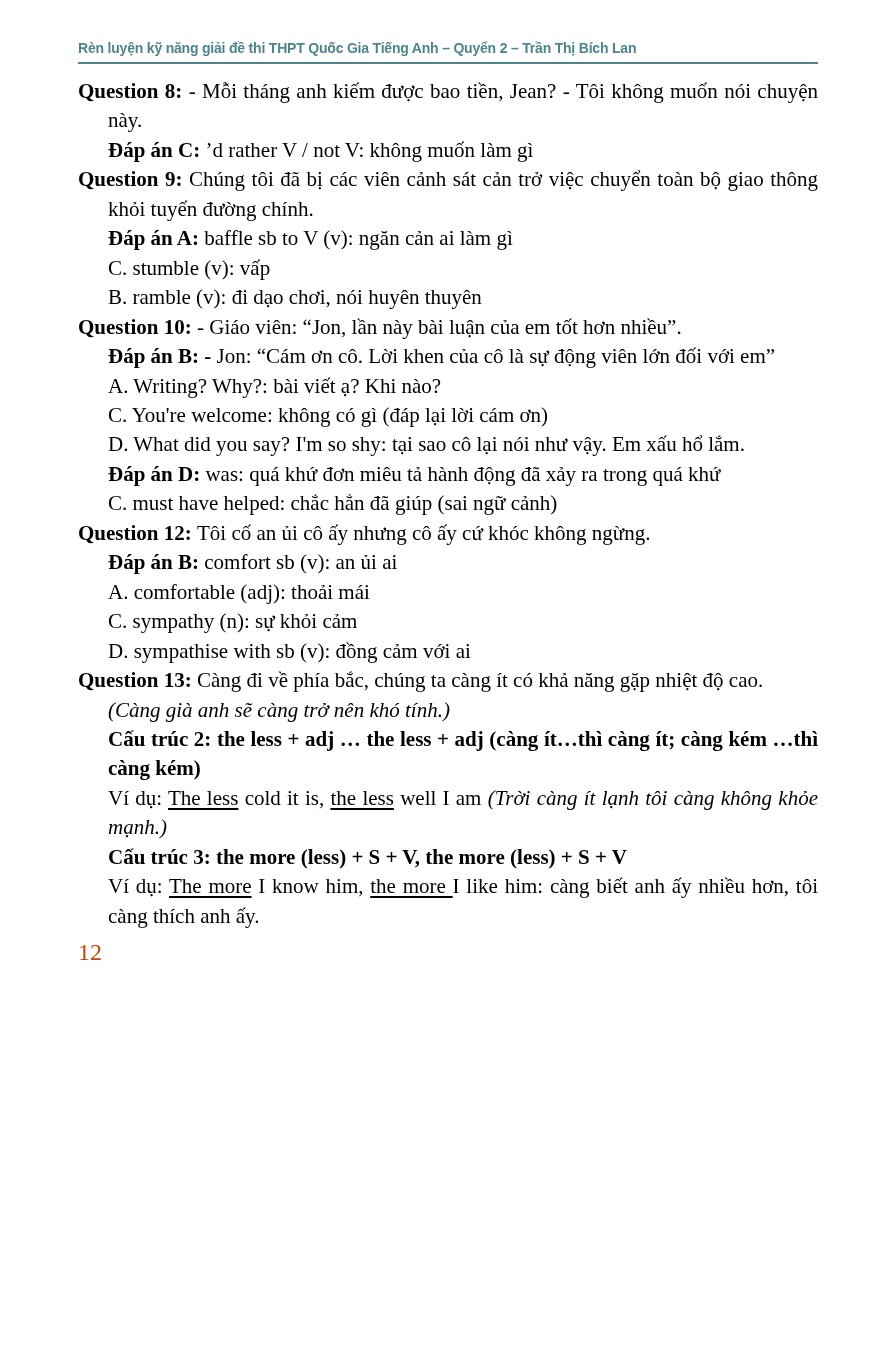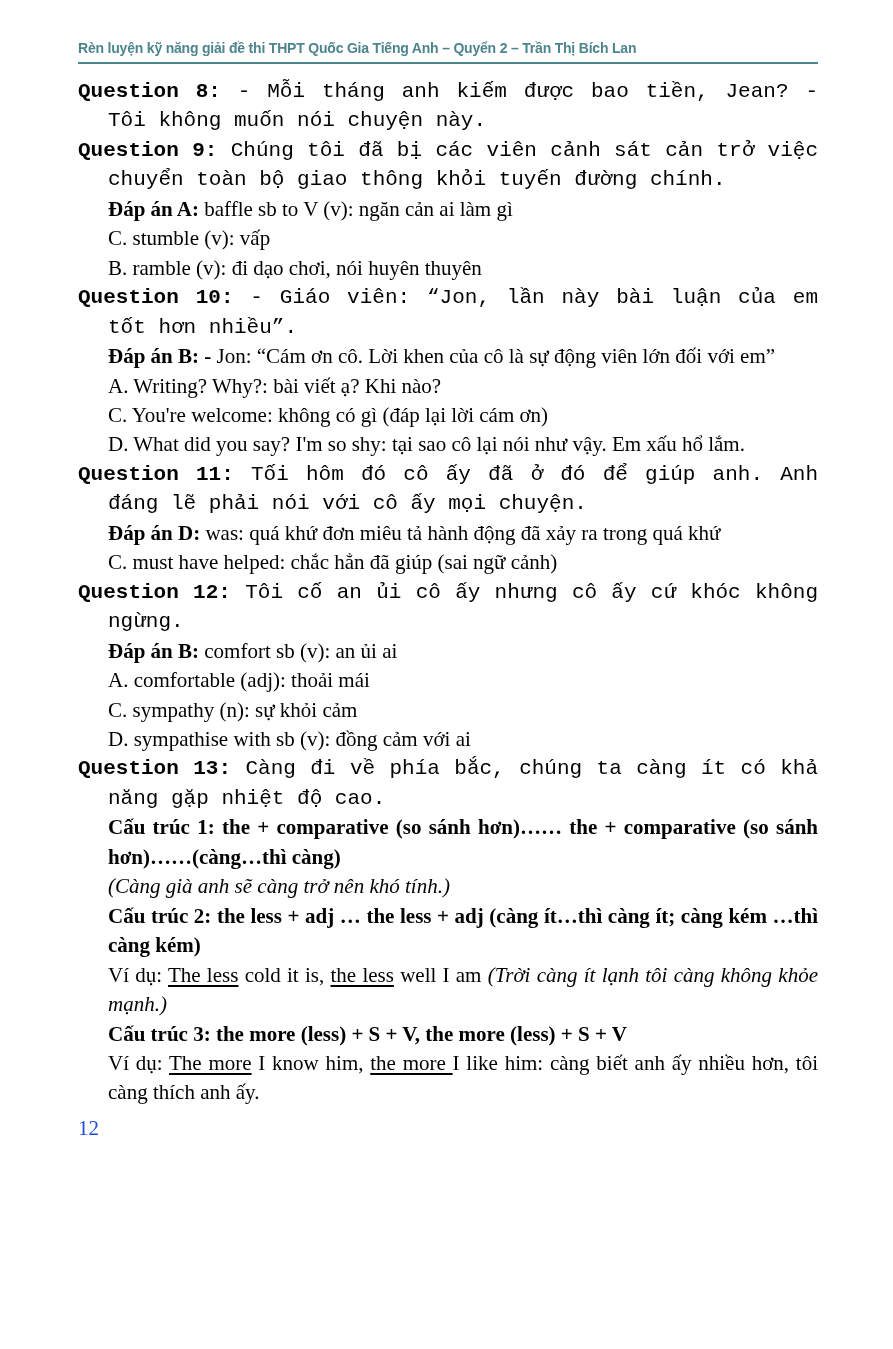--- a/index.html
+++ b/index.html
@@ -27,61 +27,60 @@
   }
   main.content { margin-top: 13px; }
   .para {
     font-family: "Liberation Serif", serif;
     font-size: 21px;
     line-height: 29.45px;
     text-align: justify;
     color: #010101;
     margin: 0;
   }
-  .para.question { padding-left: 30px; text-indent: -30px; font-family: Liberation Mono, monospace; }
+  .para.question { padding-left: 30px; text-indent: -30px; }
   .para.sub { margin-left: 30px; }
   .seg-b { font-weight: 700; }
   .seg-i { font-style: italic; }
   .seg-u { text-decoration: underline; text-underline-offset: 3px; }
   footer.page-footer { margin-top: 8px; }
   .page-number {
     font-family: "Liberation Serif", serif;
-    font-size: 21px;
-    color: #1d4ed8;
+    font-size: 24px;
+    color: #c2410c;
   }
 </style>
 </head>
 <body>
 
 <div class="page">
   <header class="page-header">
     <div class="header-title">Rèn luyện kỹ năng giải đề thi THPT Quốc Gia Tiếng Anh – Quyển 2 – Trần Thị Bích Lan</div>
   </header>
 
   <main class="content">
       <div class="para question"><span class="seg-b">Question 8: </span><span>- Mỗi tháng anh kiếm được bao tiền, Jean? - Tôi không muốn nói chuyện này.</span></div>
+      <div class="para sub"><span class="seg-b">Đáp án C: </span><span>’d rather V / not V: không muốn làm gì</span></div>
       <div class="para question"><span class="seg-b">Question 9: </span><span>Chúng tôi đã bị các viên cảnh sát cản trở việc chuyển toàn bộ giao thông khỏi tuyến đường chính.</span></div>
       <div class="para sub"><span class="seg-b">Đáp án A: </span><span>baffle sb to V (v): ngăn cản ai làm gì</span></div>
       <div class="para sub"><span>C. stumble (v): vấp</span></div>
       <div class="para sub"><span>B. ramble (v): đi dạo chơi, nói huyên thuyên</span></div>
       <div class="para question"><span class="seg-b">Question 10: </span><span>- Giáo viên: “Jon, lần này bài luận của em tốt hơn nhiều”.</span></div>
       <div class="para sub"><span class="seg-b">Đáp án B: - </span><span>Jon: “Cám ơn cô. Lời khen của cô là sự động viên lớn đối với em”</span></div>
       <div class="para sub"><span>A. Writing? Why?: bài viết ạ? Khi nào?</span></div>
       <div class="para sub"><span>C. You're welcome: không có gì (đáp lại lời cám ơn)</span></div>
       <div class="para sub"><span>D. What did you say? I'm so shy: tại sao cô lại nói như vậy. Em xấu hổ lắm.</span></div>
-      <div class="para question"><span class="seg-b">Question 11: </span><span>Tối hôm đó cô ấy đã ở đó để giúp anh. Anh đáng lẽ phải nói với cô ấy mọi chuyện.</span></div>
       <div class="para sub"><span class="seg-b">Đáp án D: </span><span>was: quá khứ đơn miêu tả hành động đã xảy ra trong quá khứ</span></div>
       <div class="para sub"><span>C. must have helped: chắc hẳn đã giúp (sai ngữ cảnh)</span></div>
       <div class="para question"><span class="seg-b">Question 12: </span><span>Tôi cố an ủi cô ấy nhưng cô ấy cứ khóc không ngừng.</span></div>
       <div class="para sub"><span class="seg-b">Đáp án B: </span><span>comfort sb (v): an ủi ai</span></div>
       <div class="para sub"><span>A. comfortable (adj): thoải mái</span></div>
       <div class="para sub"><span>C. sympathy (n): sự khỏi cảm</span></div>
       <div class="para sub"><span>D. sympathise with sb (v): đồng cảm với ai</span></div>
       <div class="para question"><span class="seg-b">Question 13: </span><span>Càng đi về phía bắc, chúng ta càng ít có khả năng gặp nhiệt độ cao.</span></div>
-      <div class="para sub"><span class="seg-b">Cấu trúc 1: the + comparative (so sánh hơn)…… the + comparative (so sánh hơn)……(càng…thì càng)</span></div>
       <div class="para sub"><span class="seg-i">(Càng già anh sẽ càng trở nên khó tính.)</span></div>
       <div class="para sub"><span class="seg-b">Cấu trúc 2: the less + adj … the less + adj (càng ít…thì càng ít; càng kém …thì càng kém)</span></div>
       <div class="para sub"><span>Ví dụ: </span><span class="seg-u">The less</span><span> cold it is, </span><span class="seg-u">the less</span><span> well I am </span><span class="seg-i">(Trời càng ít lạnh tôi càng không khỏe mạnh.)</span></div>
       <div class="para sub"><span class="seg-b">Cấu trúc 3: the more (less) + S + V, the more (less) + S + V</span></div>
       <div class="para sub"><span>Ví dụ: </span><span class="seg-u">The more</span><span> I know him, </span><span class="seg-u">the more </span><span>I like him: càng biết anh ấy nhiều hơn, tôi càng thích anh ấy.</span></div>
     </main>
 
   <footer class="page-footer">
     <span class="page-number">12</span>
   </footer>

